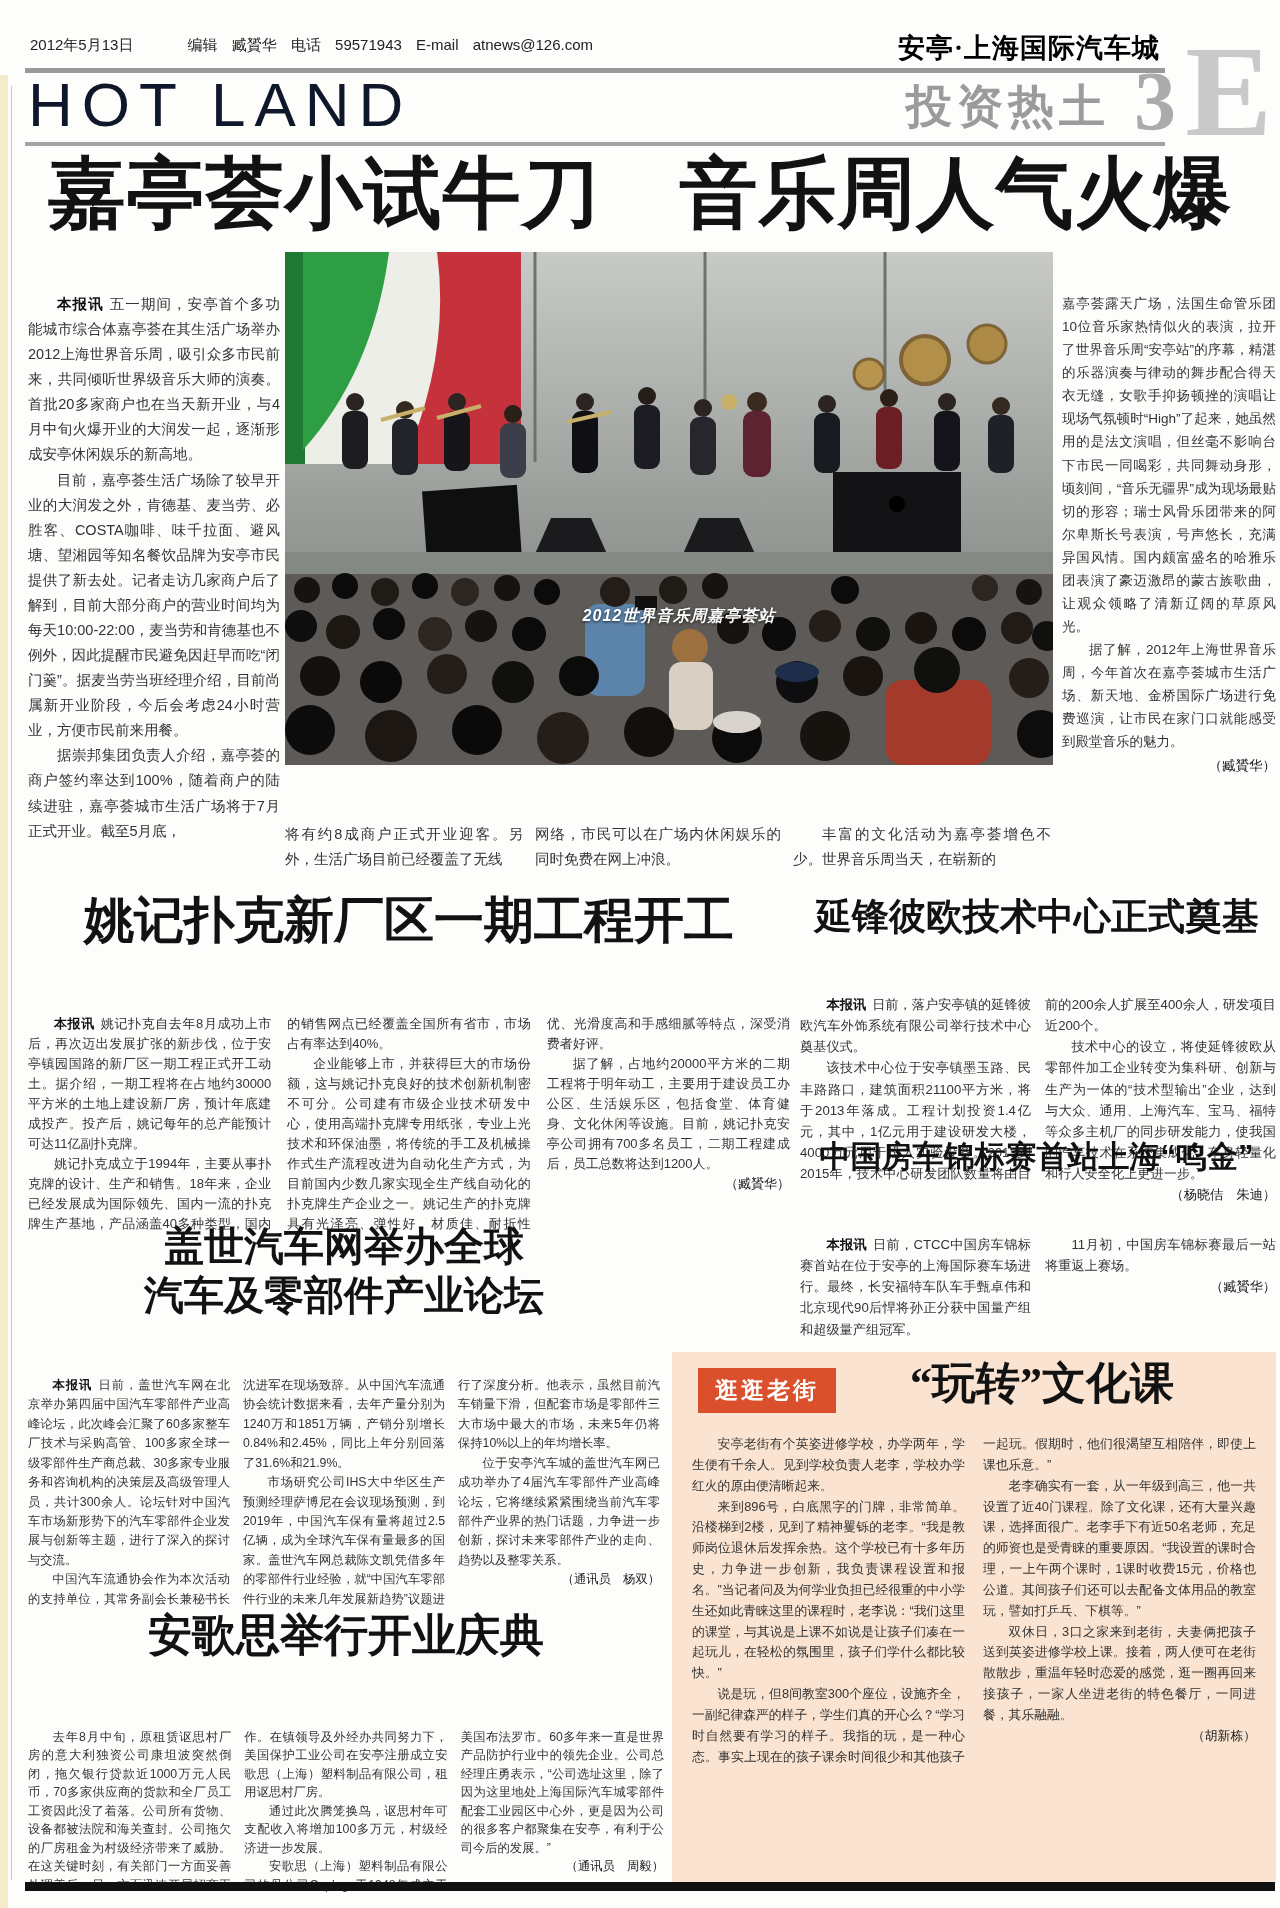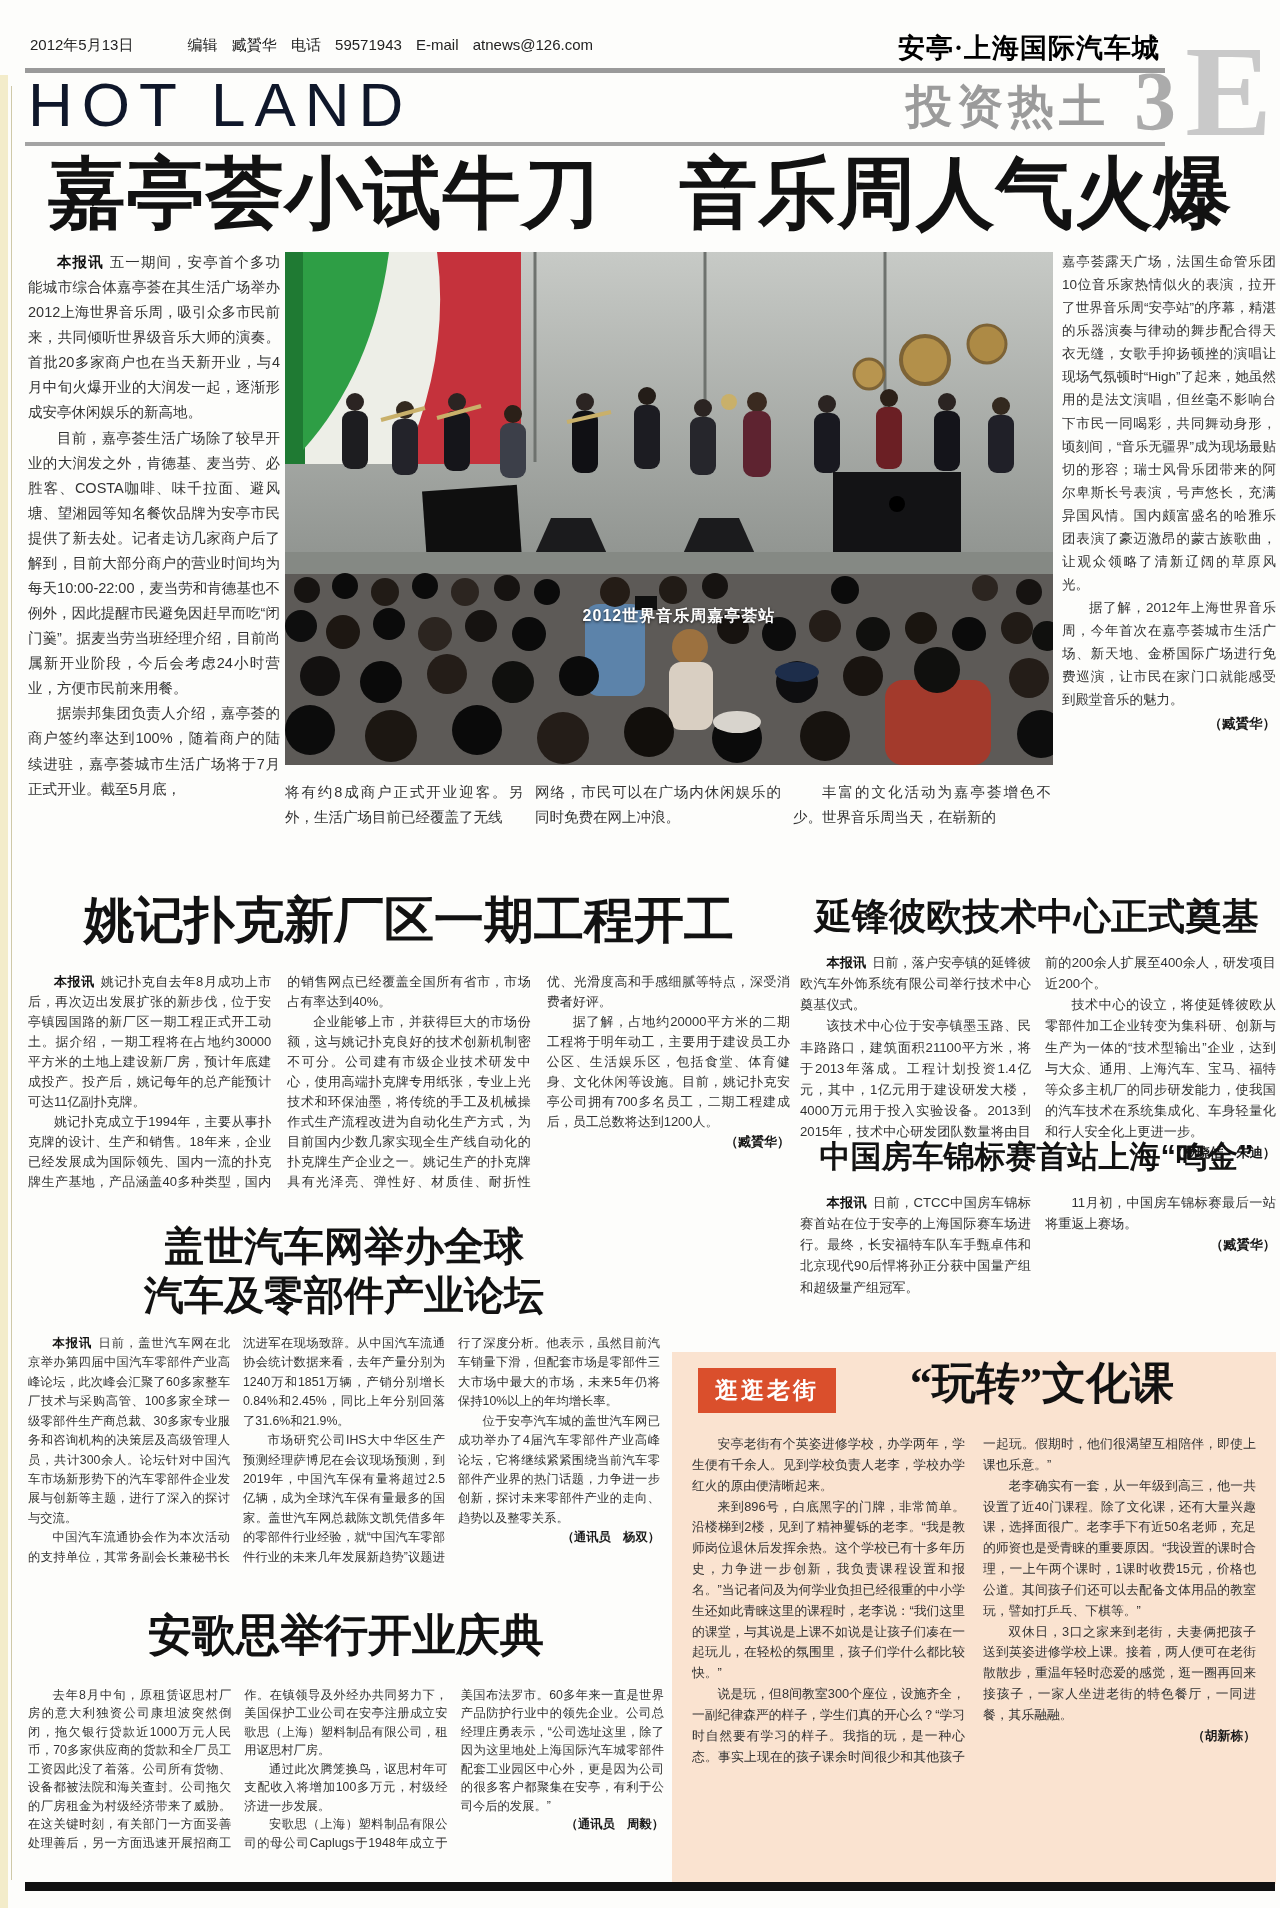--- a/index.html
+++ b/index.html
@@ -1,22 +1,22 @@
 <!DOCTYPE html>
 <html><head>
 <meta charset="utf-8">
 <style>
   html,body{margin:0;padding:0;width:1280px;height:1908px;overflow:hidden;
     background:#fdfdfb;font-family:"Liberation Sans",sans-serif;color:#333;}
   .abs{position:absolute;}
   p{margin:0;text-indent:2em;}
   p.cont{text-indent:0;}
   .lede{font-weight:bold;color:#111;margin-right:6px;}
-  .byline{text-indent:0;text-align:right;font-weight:bold;color:#1a1a1a;}
-  .body-text{text-align:justify;overflow:hidden;}
+  .byline{text-indent:0;text-align:right;font-weight:normal;color:#1a1a1a;}
+  .body-text{text-align:justify;overflow:hidden;margin-top:42px;}
   .h-sans{font-weight:900;color:#121212;font-family:"Liberation Sans",sans-serif;}
   .h-serif{font-weight:bold;color:#121212;font-family:"Liberation Serif",serif;}
 
   #left-strip{left:0;top:75;width:8px;height:1833px;background:#f3ecca;top:75px;}
   #left-line{left:11px;top:86px;width:1px;height:1794px;background:#cfc9a8;}
 
   #topbar{left:30px;top:36px;font-size:15px;color:#222;}
   #topbar span{margin-right:10px;}
   #region-title{top:30px;right:120px;font-size:27px;font-weight:bold;color:#000000;
     font-family:"Liberation Serif",serif;letter-spacing:1px;}
@@ -27,21 +27,21 @@
     font-weight:bold;font-family:"Liberation Serif",serif;letter-spacing:5px;}
   #page-number{right:104px;top:60px;font-size:84px;line-height:1;color:#ababab;
     font-weight:bold;font-family:"Liberation Serif",serif;}
   #edition-letter{right:8px;top:26px;font-size:130px;line-height:1;color:#c9c9c9;
     font-weight:bold;font-family:"Liberation Serif",serif;}
   #rule-mid{left:25px;top:142px;width:1140px;height:4px;background:#a3a3a3;}
 
   #lead-headline{left:30px;top:150px;width:1220px;text-align:center;font-size:78px;
     line-height:1.12;letter-spacing:1px;white-space:nowrap;}
   #lead-col1{left:28px;top:250px;width:252px;height:636px;font-size:14.5px;line-height:1.73;}
-  #photo{left:285px;top:252px;width:620px;height:513px;background:#404040;}
+  #photo{left:285px;top:252px;width:620px;height:513px;background:#404040;font-style:italic;}
   #photo svg{display:block;}
   #photo-caption{position:absolute;left:48%;top:69%;color:#fff;font-weight:bold;
     font-size:16px;letter-spacing:1px;text-shadow:0 1px 3px rgba(0,0,0,.7);}
   #lead-col2{left:285px;top:780px;width:238px;height:92px;font-size:14.5px;line-height:1.7;}
   #lead-col3{left:535px;top:780px;width:246px;height:92px;font-size:14.5px;line-height:1.7;}
   #lead-col4{left:793px;top:780px;width:258px;height:92px;font-size:14.5px;line-height:1.7;}
   #lead-col5{left:1062px;top:250px;width:214px;height:636px;font-size:13.5px;line-height:1.71;}
 
   #yaoji-headline{left:28px;top:893px;width:762px;text-align:center;font-size:50px;
     line-height:1.1;white-space:nowrap;}

